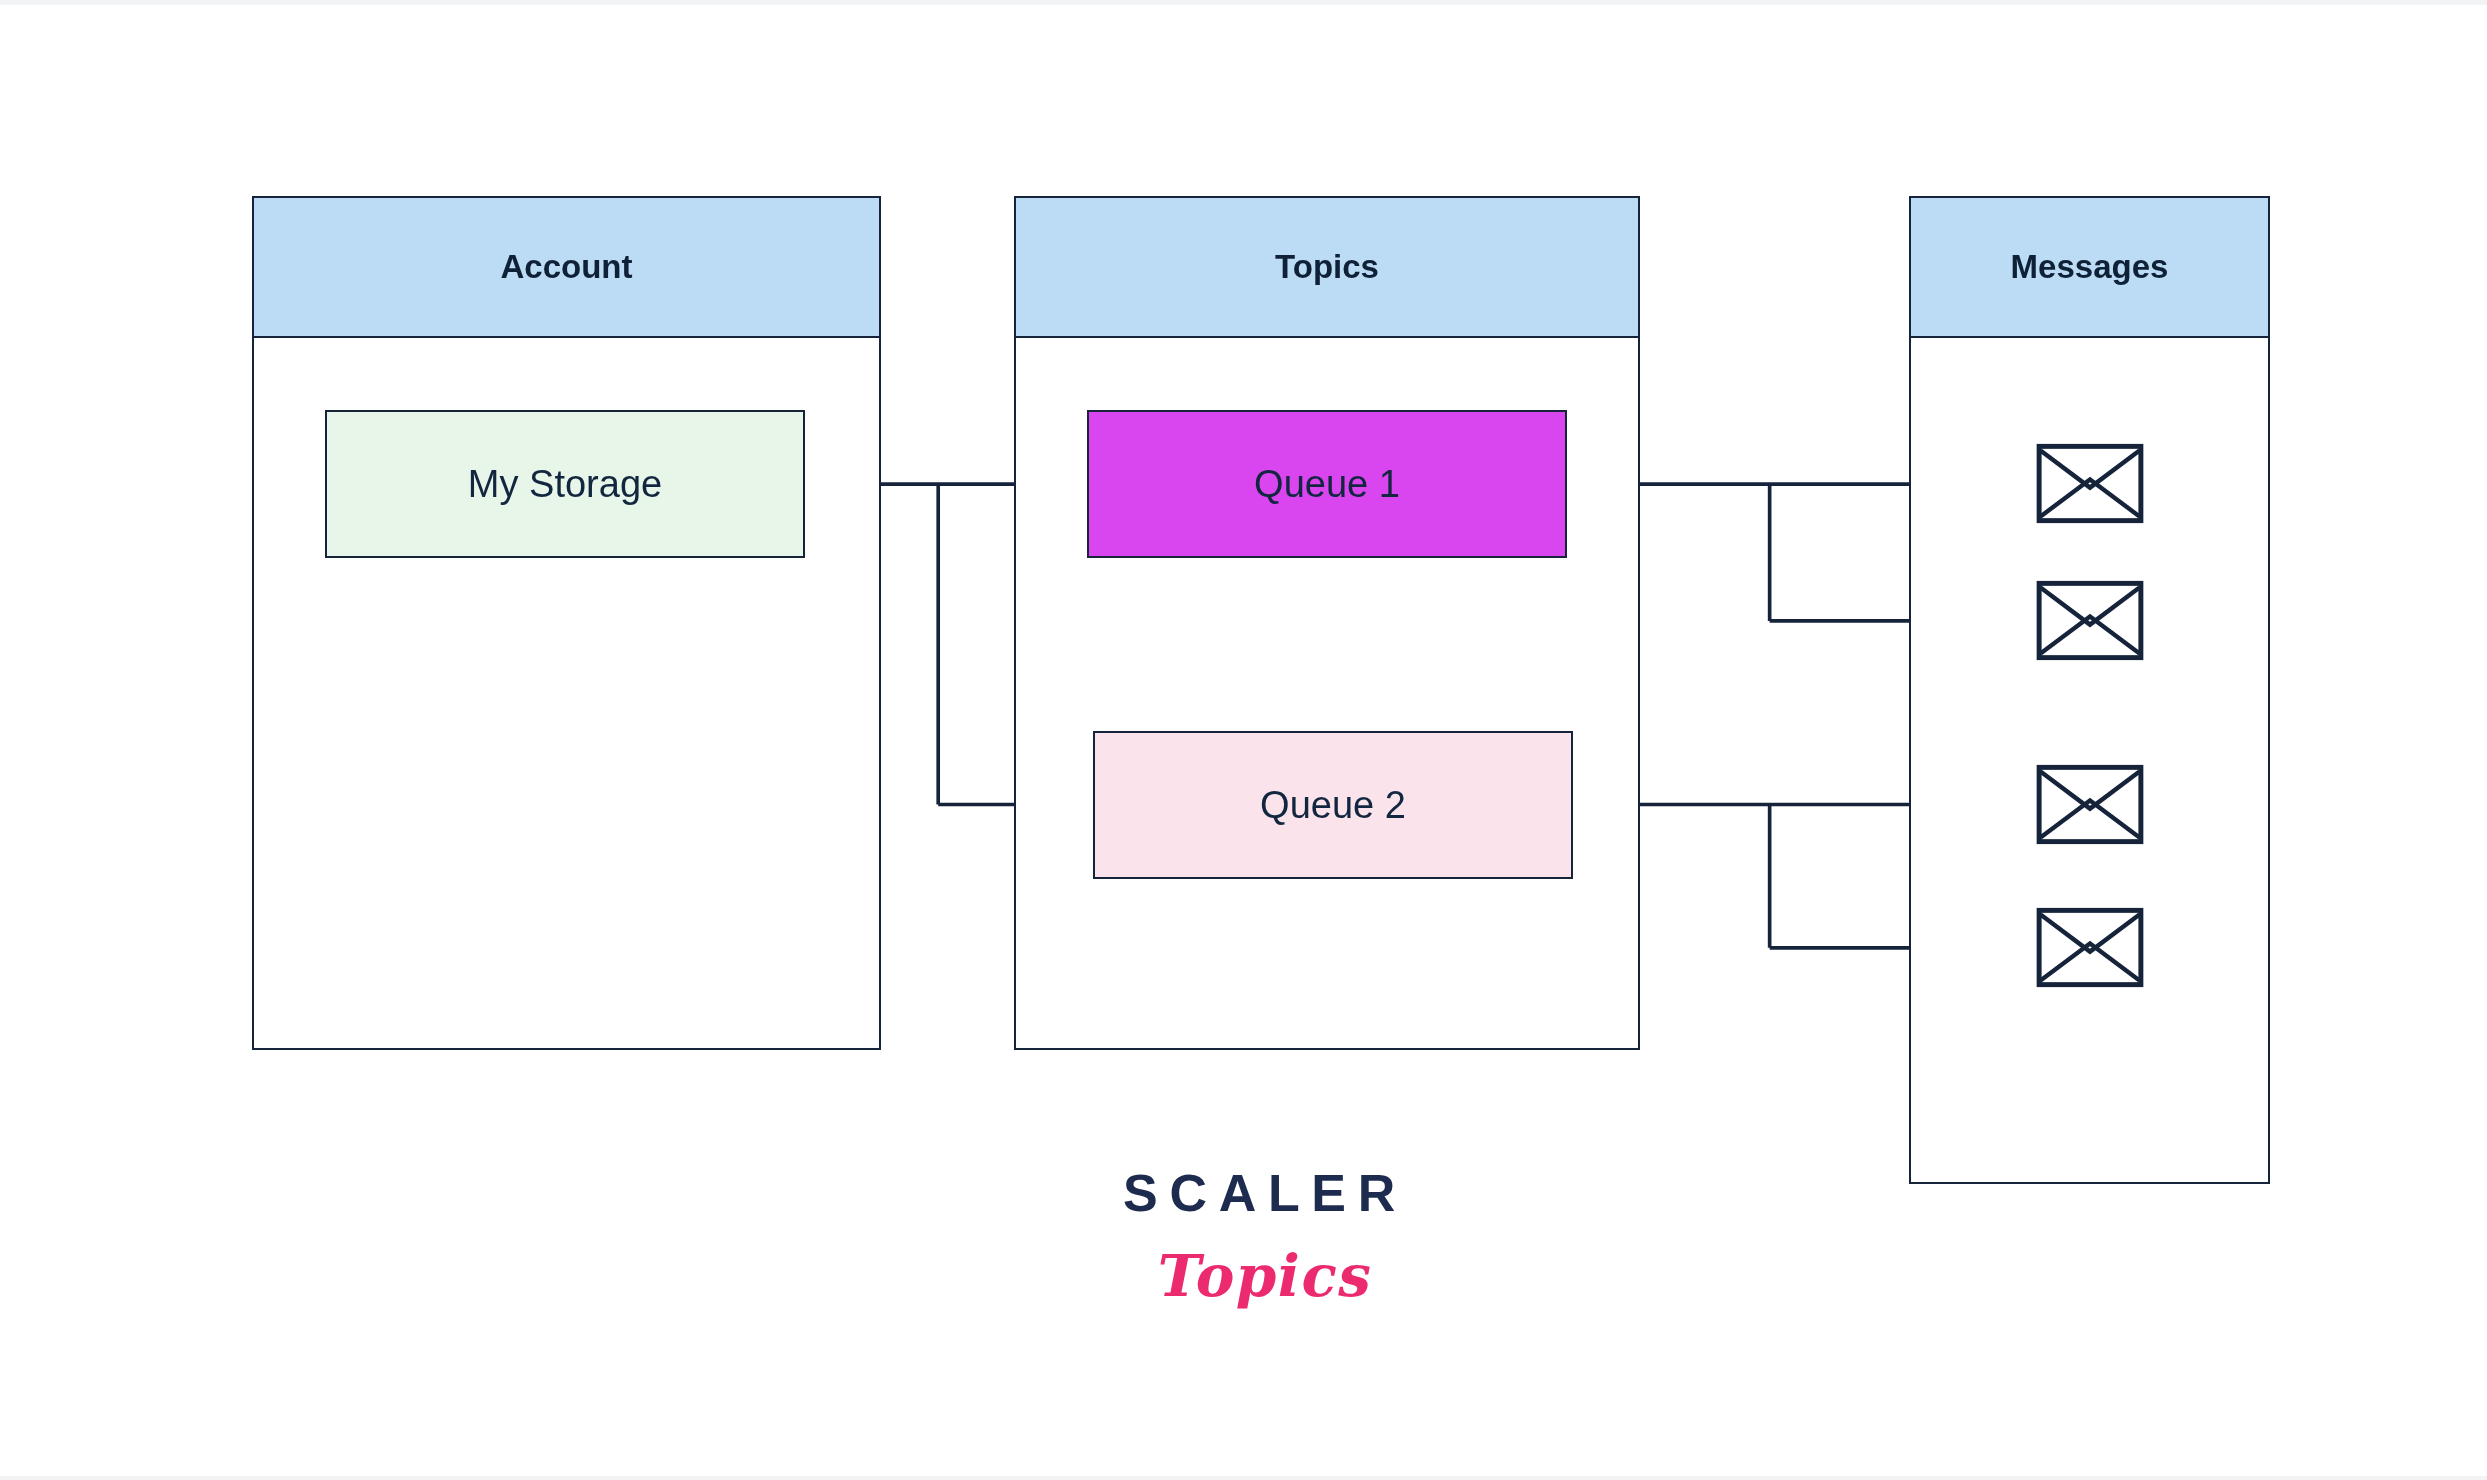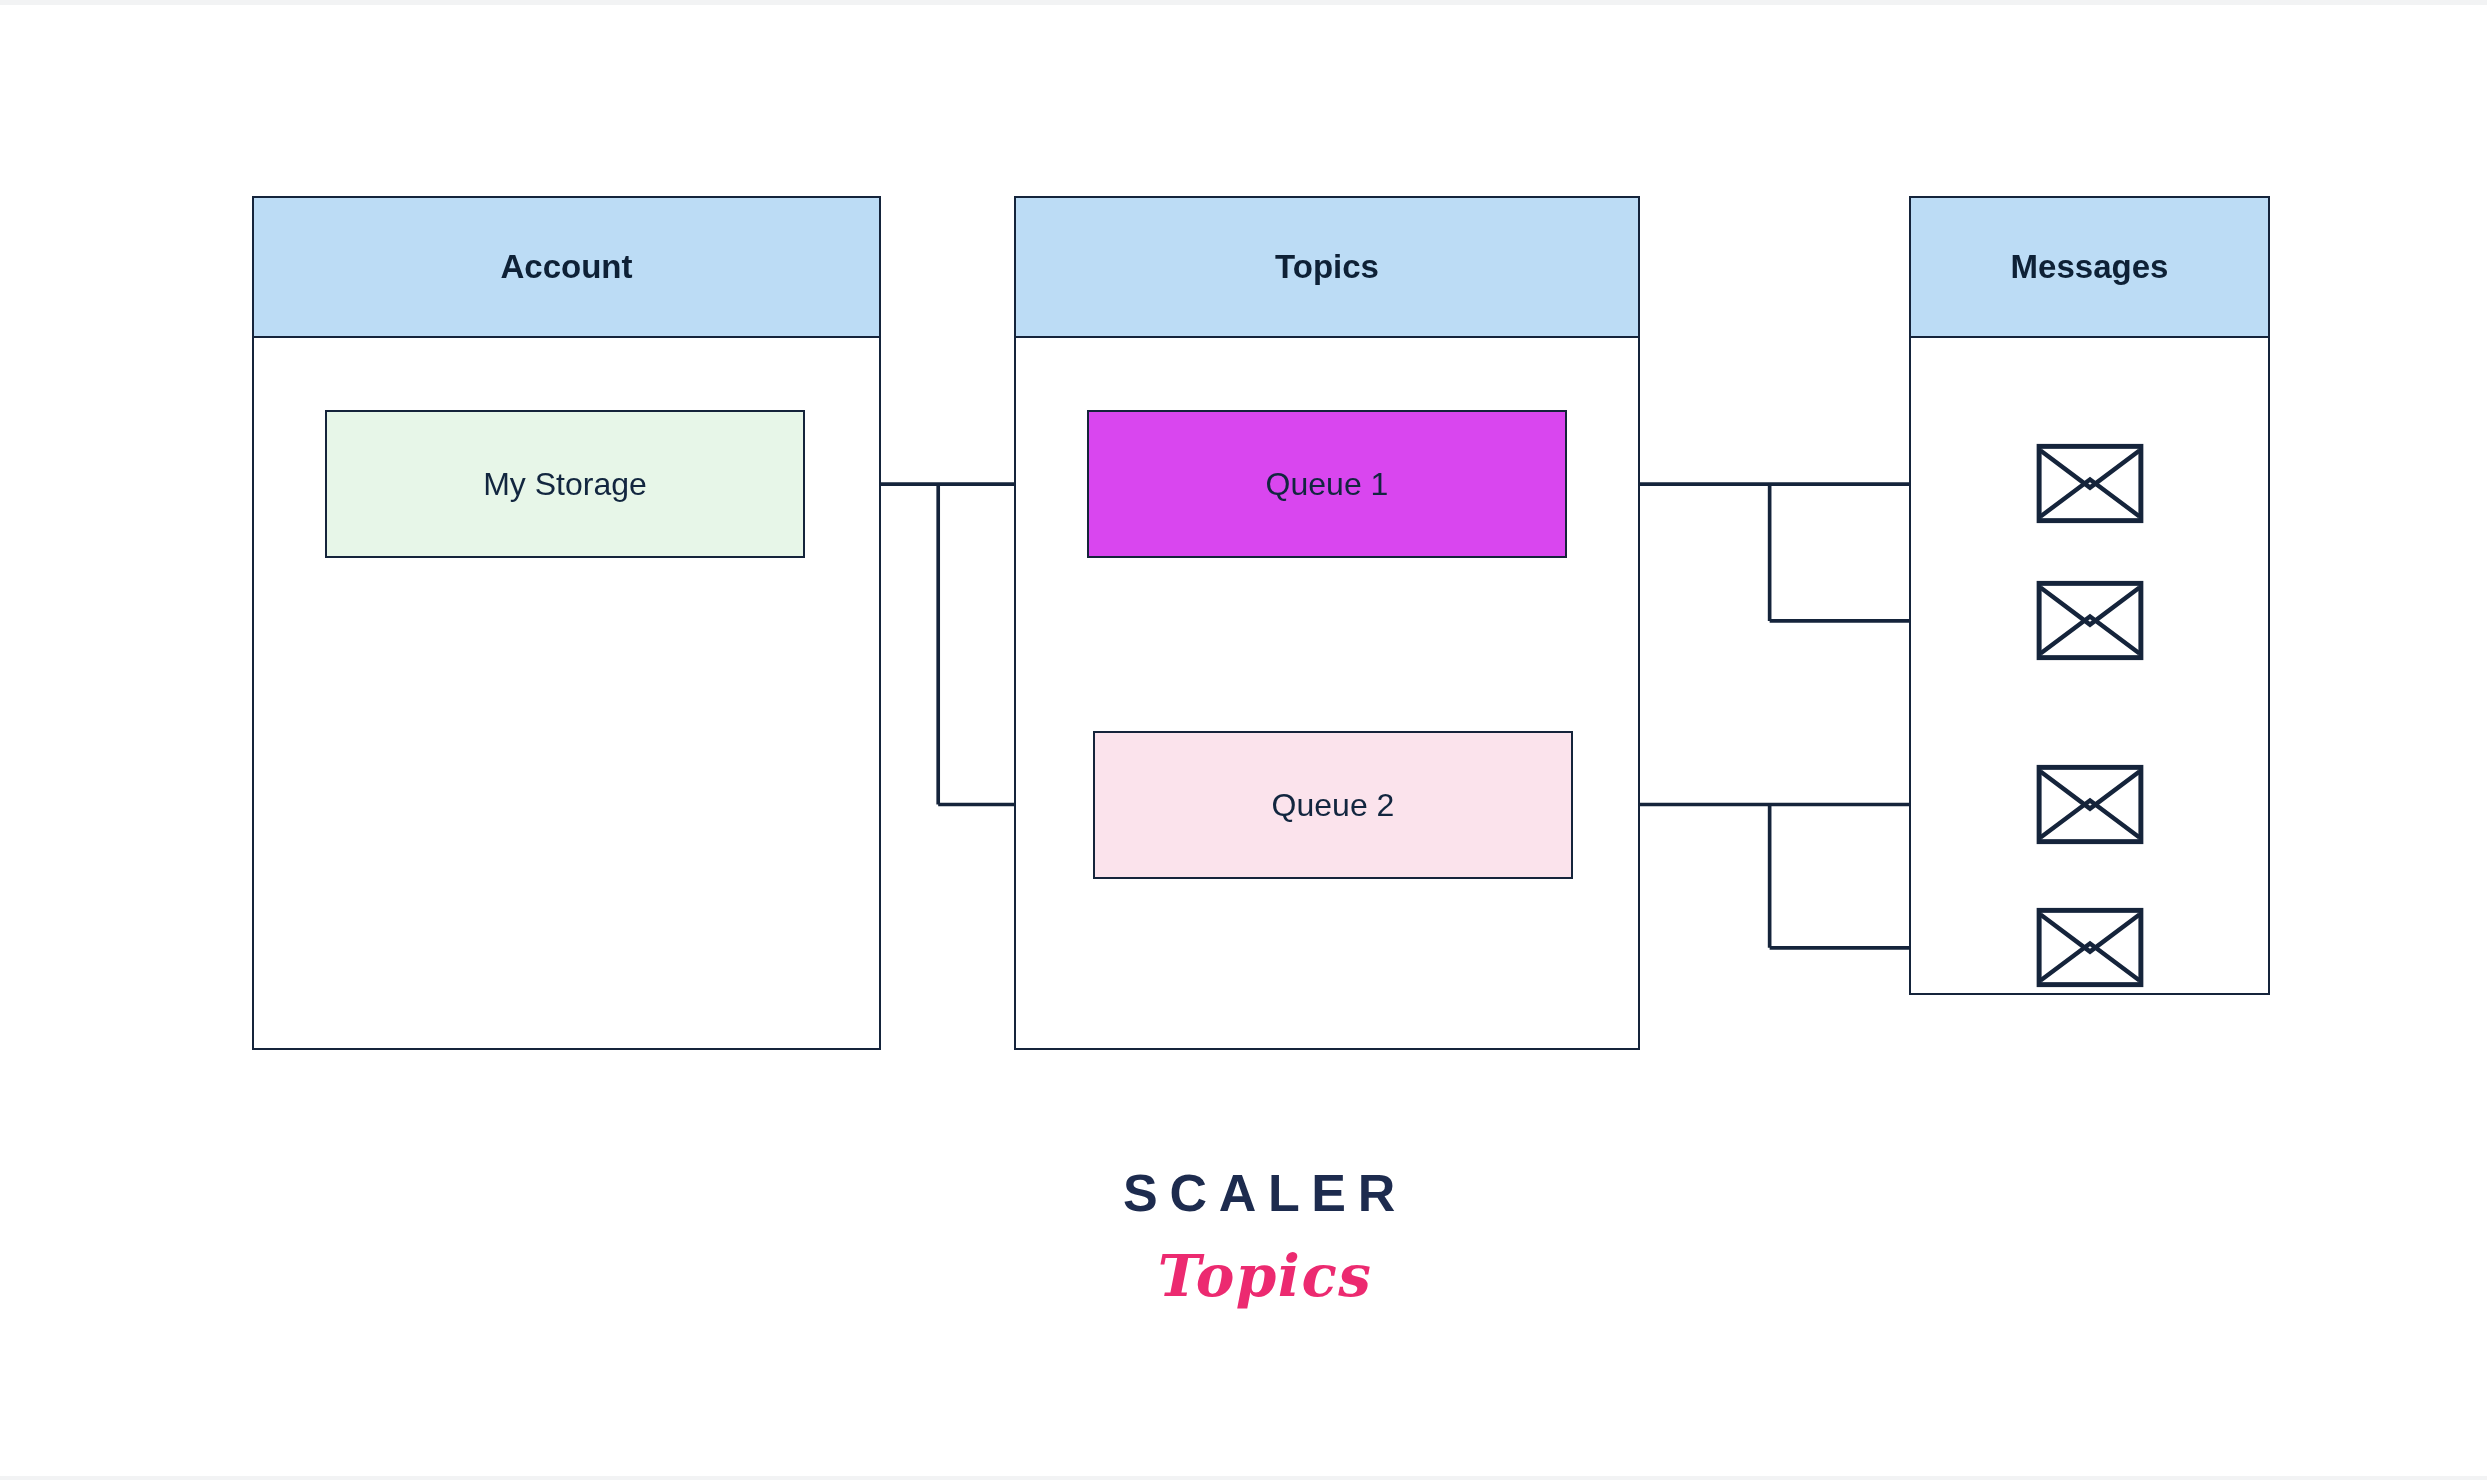--- a/index.html
+++ b/index.html
@@ -23,30 +23,30 @@
     border-bottom: 2.9px solid #15243b;
     display: flex;
     align-items: center;
     justify-content: center;
     color: #0e2136;
     font-size: 33px;
     font-weight: bold;
   }
   .column.account  { left: 252px;  top: 196px; width: 629px; height: 854px; }
   .column.queues   { left: 1014px; top: 196px; width: 626px; height: 854px; }
-  .column.messages { left: 1909px; top: 196px; width: 361px; height: 799px; }
+  .column.messages { left: 1909px; top: 196px; width: 361px; height: 988px; }
 
   .node {
     position: absolute;
     border: 2.2px solid #15243b;
     display: flex;
     align-items: center;
     justify-content: center;
     color: #12263f;
-    font-size: 32px;
+    font-size: 38px;
   }
   .node.storage { left: 325px;  top: 410px; width: 480px; height: 148px; background: #e7f6e8; }
   .node.queue1  { left: 1087px; top: 410px; width: 480px; height: 148px; background: #d946ef; }
   .node.queue2  { left: 1093px; top: 731px; width: 480px; height: 148px; background: #fbe3ec; }
 
   .envelope { position: absolute; width: 110px; height: 83px; }
   .envelope svg { width: 100%; height: 100%; display: block; }
   .envelope.e1 { left: 2035px; top: 442px; }
   .envelope.e2 { left: 2035px; top: 579px; }
   .envelope.e3 { left: 2035px; top: 763px; }

